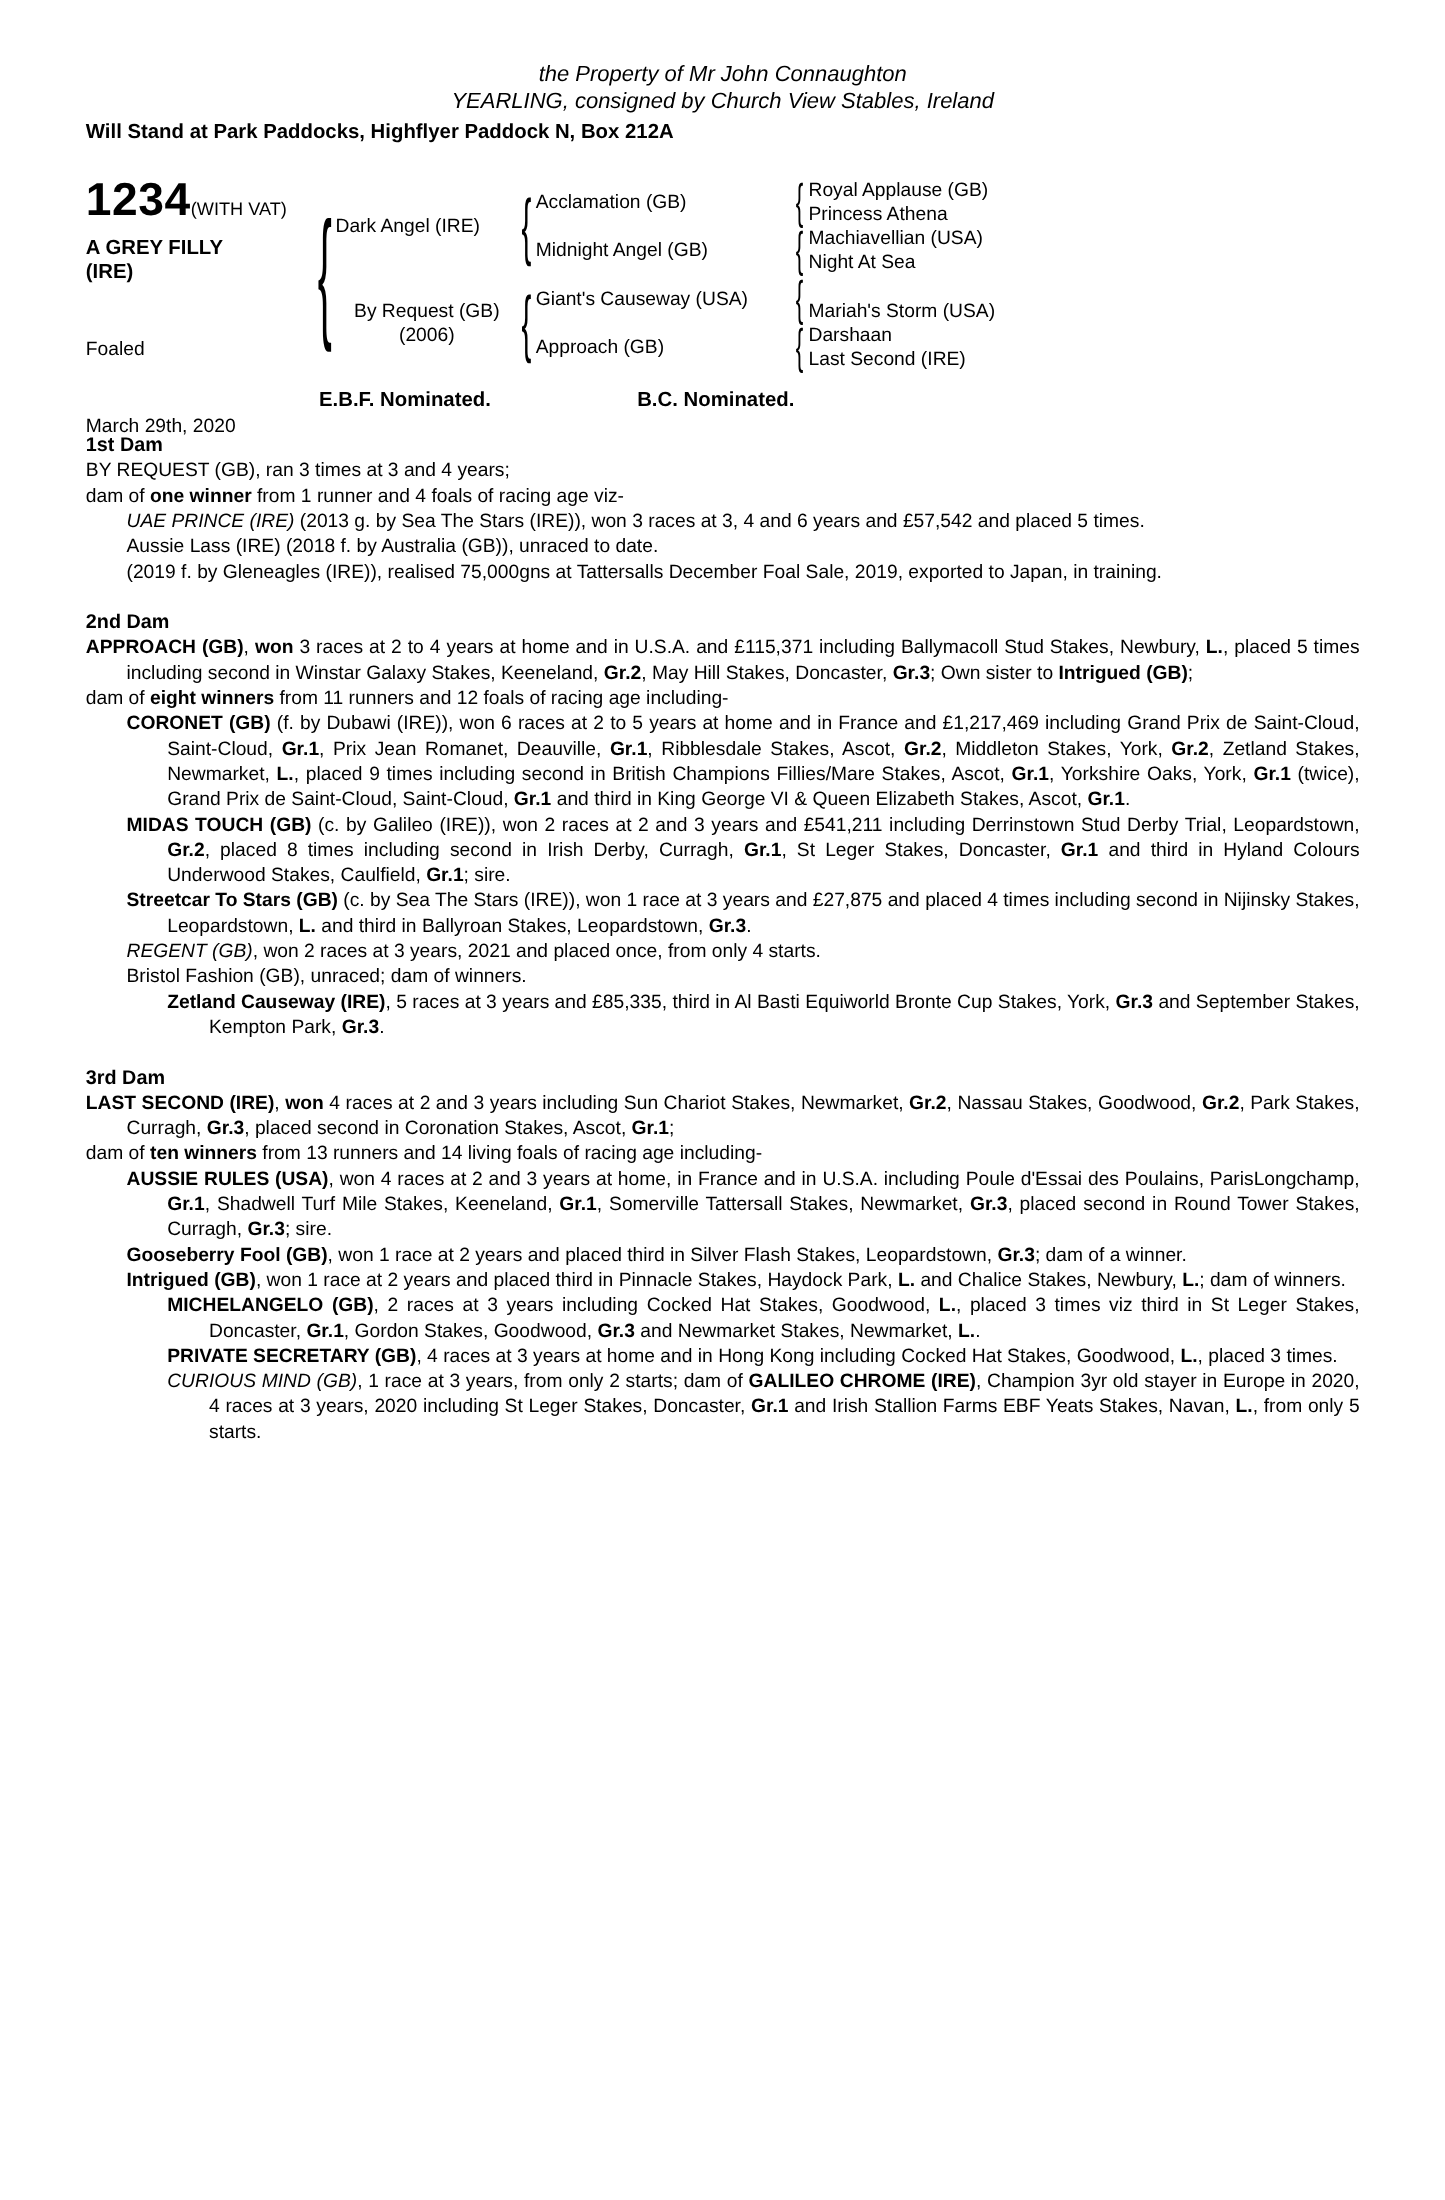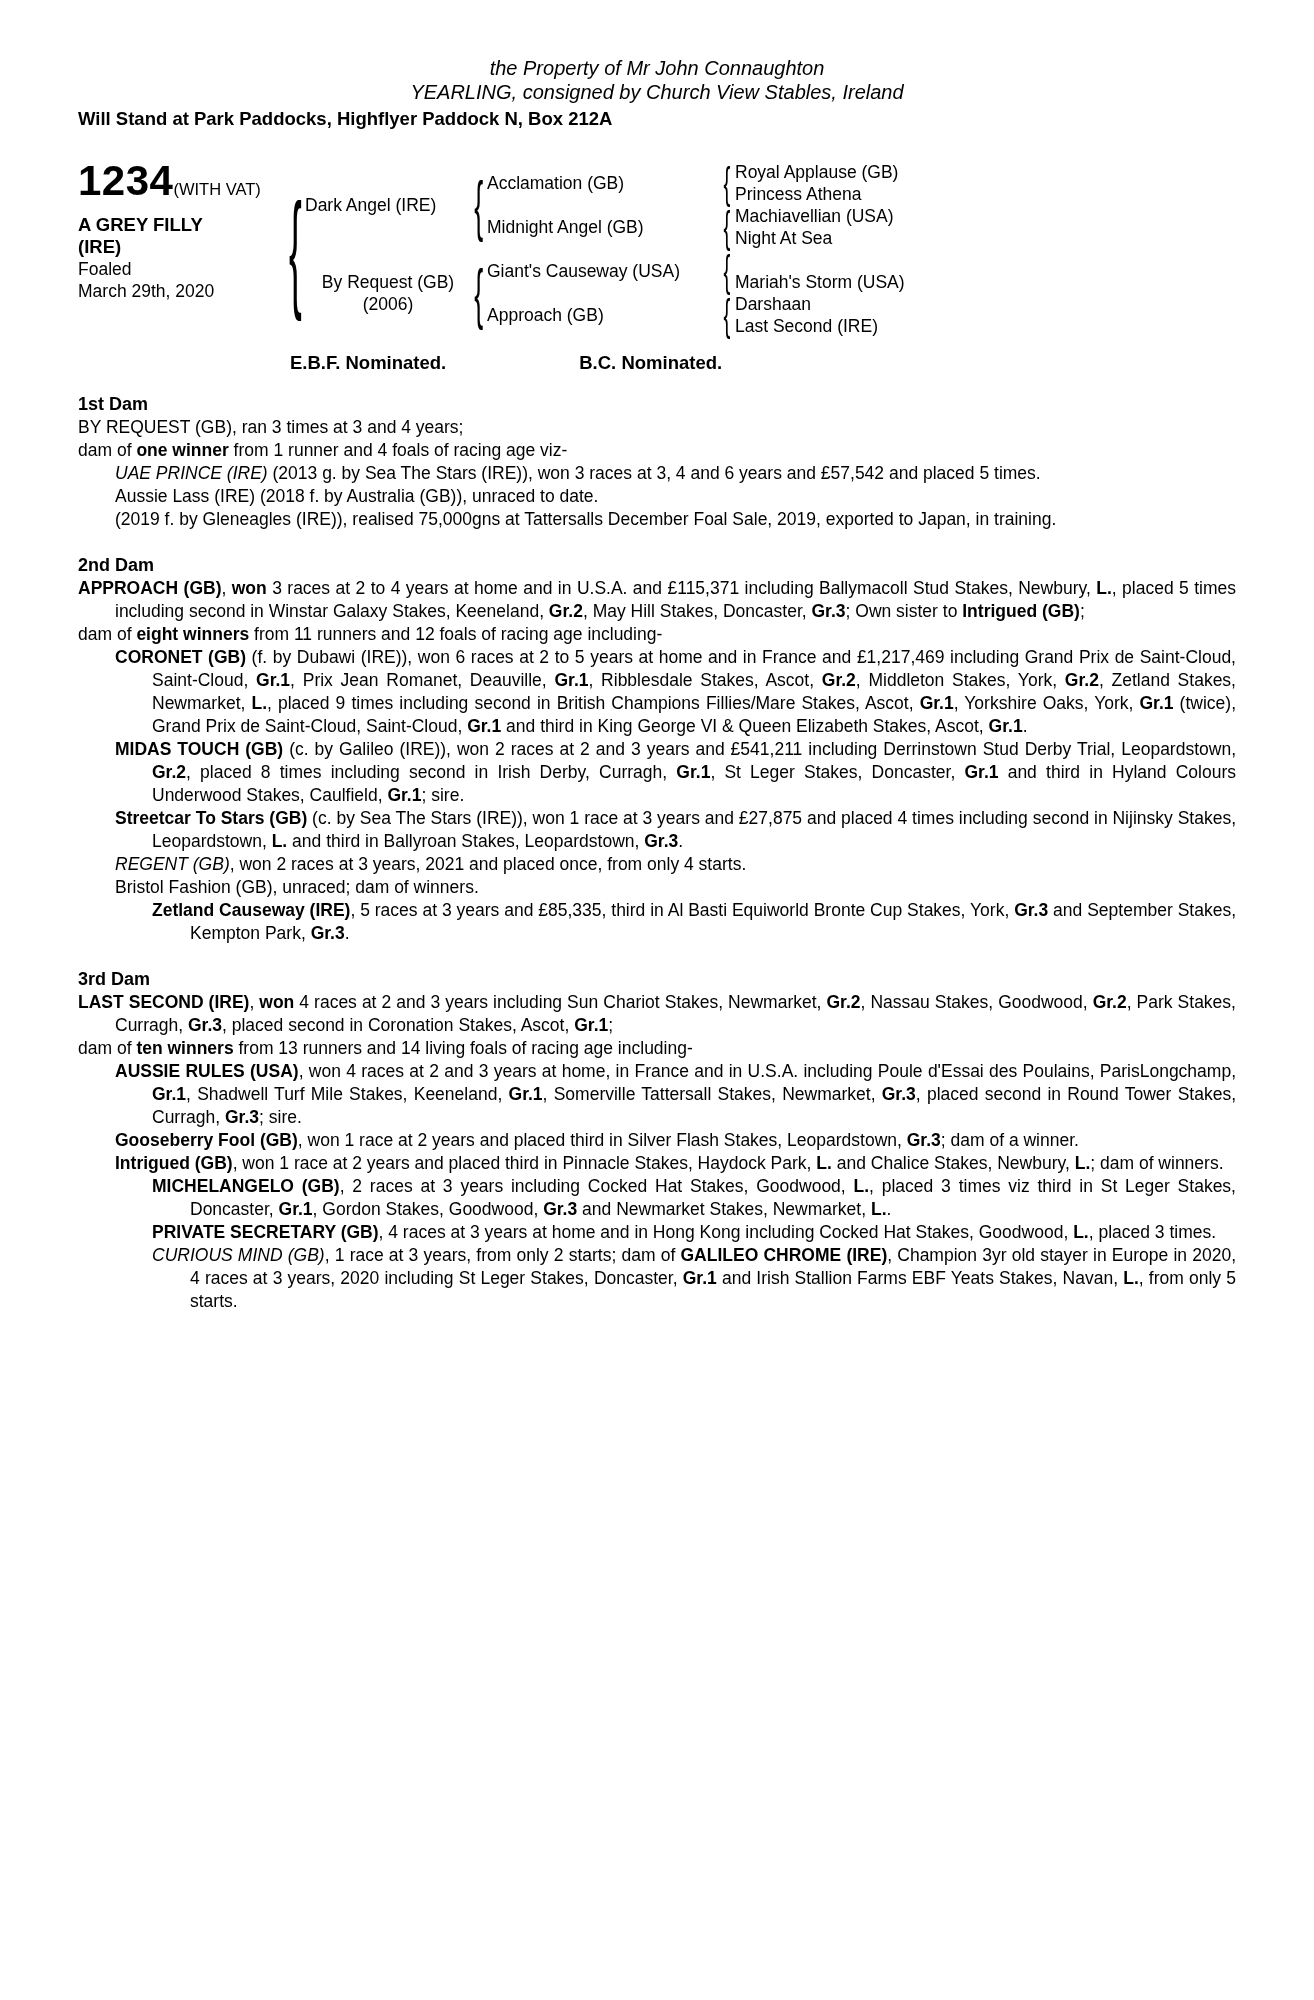--- a/index.html
+++ b/index.html
@@ -25,21 +25,21 @@
     font-size:17.5px;
   }
   .cell { display:flex; align-items:center; white-space:nowrap; }
 
   .lot-cell { grid-column:1; grid-row:1/9; }
   .lot-line { display:flex; align-items:baseline; gap:0; }
   .lot-number { font-size:42px; font-weight:bold; line-height:40px; letter-spacing:0.5px; }
   .vat-note { font-size:16.5px; }
   .lot-desc-1 { margin-top:13px; font-weight:bold; font-size:18.5px; line-height:22px; }
   .lot-desc-2 { font-weight:bold; font-size:18.5px; line-height:22px; }
-  .lot-foaled, .lot-foaled-date { font-size:17.5px; line-height:22px; }
+  .lot-foaled, .lot-foaled-date { font-size:17.5px; line-height:22px;margin-top:48px; }
 
   .brace { display:flex; align-items:center; justify-content:center; overflow:visible; }
   .brace > span { line-height:1; font-weight:400; display:block; }
   .brace-xl { grid-column:2; grid-row:1/9; }
   .brace-xl > span { font-size:128px; transform:scale(0.30,1.02); }
   .brace-lg > span { font-size:64px; transform:scale(0.42,1.05); }
   .brace-sire { grid-column:4; grid-row:1/5; }
   .brace-dam  { grid-column:4; grid-row:5/9; }
   .brace-md > span { font-size:41px; transform:scale(0.5,1.08); }
   .b3-1 { grid-column:6; grid-row:1/3; }

